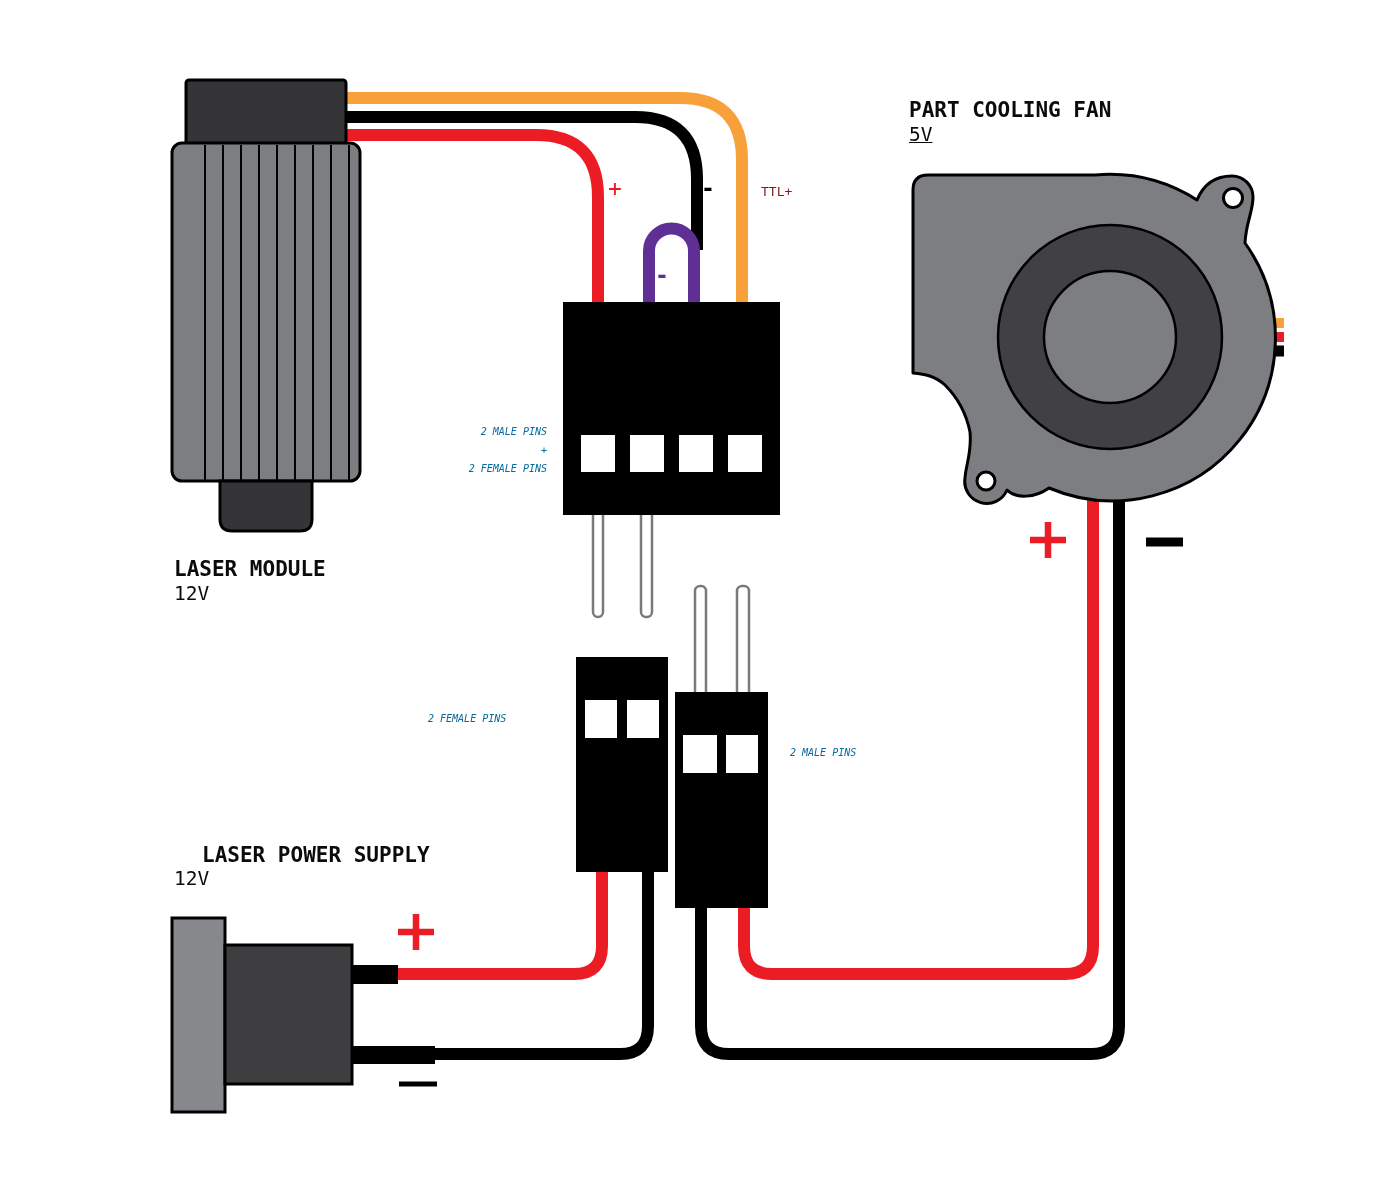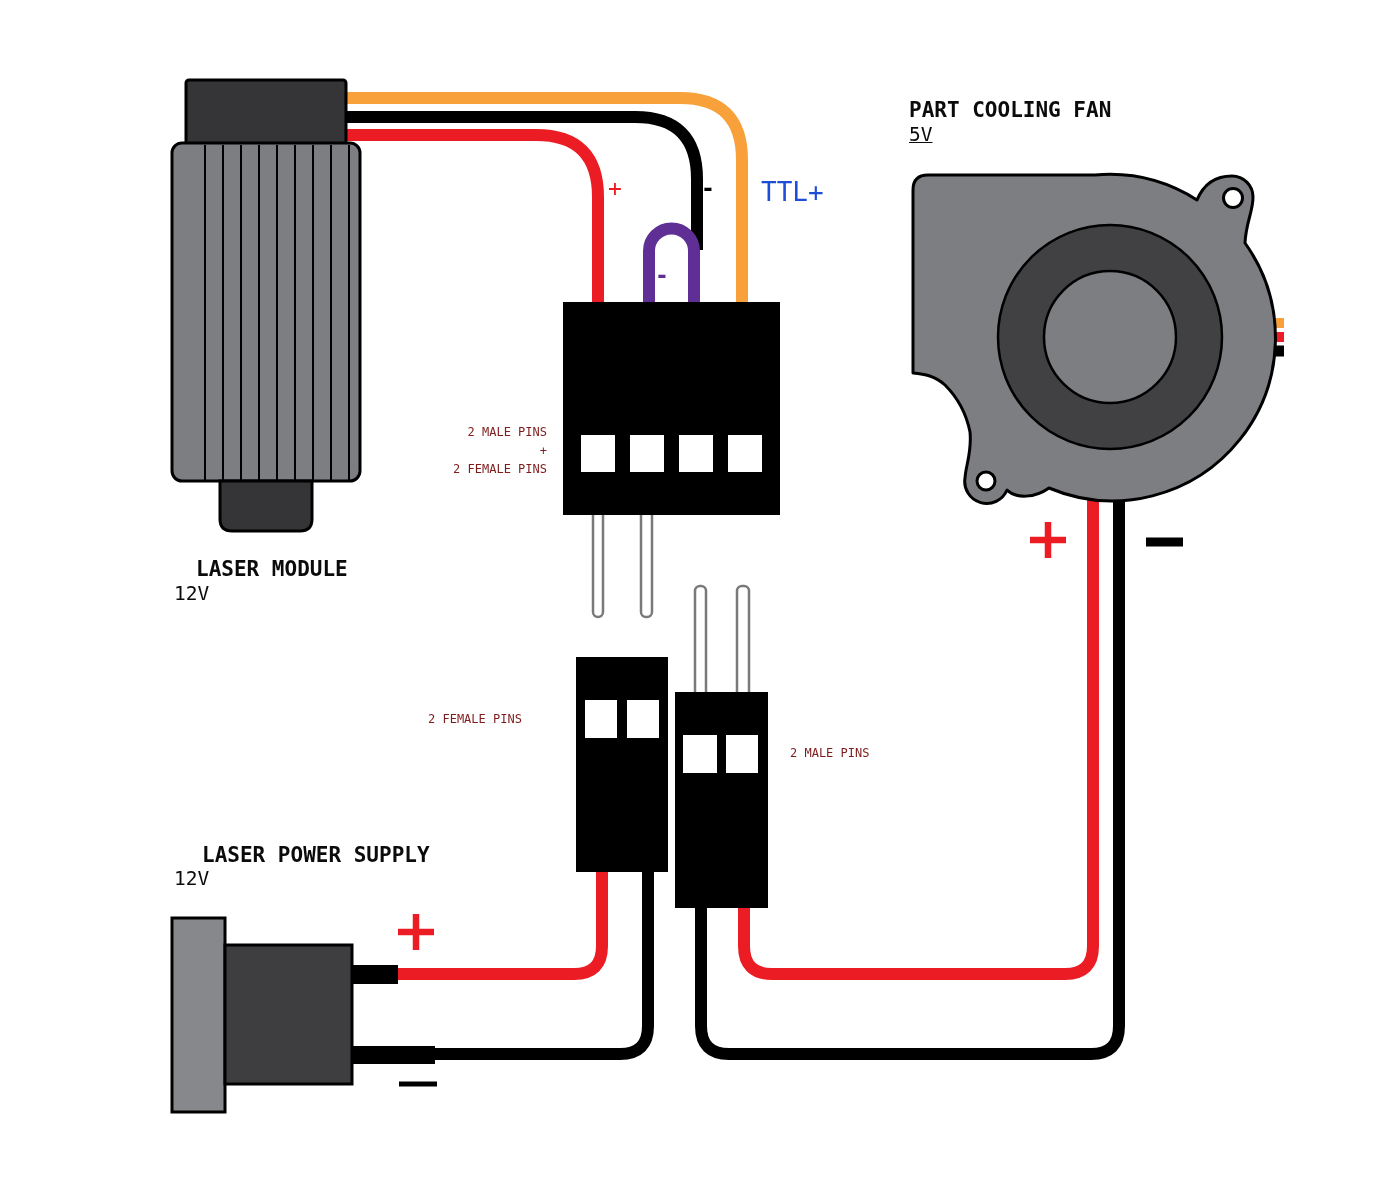--- a/index.html
+++ b/index.html
@@ -2,21 +2,21 @@
 <html><head>
 <meta charset="utf-8">
 <style>
   html,body{margin:0;padding:0;background:#ffffff;}
   #stage{position:relative;width:1284px;height:1184px;background:#ffffff;overflow:hidden;
          font-family:"DejaVu Sans Mono",monospace;}
   #diagram-svg{position:absolute;left:0;top:0;}
   .lbl{position:absolute;white-space:nowrap;color:#0b0b0b;}
   .title{font-weight:bold;font-size:21px;line-height:24px;letter-spacing:0;}
   .voltage{font-size:19.5px;line-height:22px;}
-  .pinlabel{font-size:12px;line-height:18.6px;color:#7f1d1d;}
+  .pinlabel{font-style:italic;font-size:10px;line-height:18.6px;color:#0369a1;}
   .pinlabel-block{text-align:right;}
   .wiretag{font-size:23px;line-height:24px;}
   .wiretag.bold{font-weight:bold;}
 </style>
 </head>
 <body>
 
 <div id="stage">
 
   <svg id="diagram-svg" width="1400" height="1184" viewBox="0 0 1400 1184">
@@ -122,33 +122,33 @@
       <line x1="398" y1="932" x2="434" y2="932"></line>
     </g>
     <g stroke="#000000" stroke-width="5" aria-label="−">
       <line x1="399" y1="1084" x2="437" y2="1084"></line>
     </g>
   </svg>
 
   <div class="lbl title" style="left:909px;top:98px;">PART COOLING FAN</div>
   <div class="lbl voltage" style="left:909px;top:124px;text-decoration:underline;">5V</div>
 
-  <div class="lbl title" style="left:174px;top:557px;margin-left:22px;">LASER MODULE</div>
+  <div class="lbl title" style="left:174px;top:557px;">LASER MODULE</div>
   <div class="lbl voltage" style="left:174px;top:583px;">12V</div>
 
   <div class="lbl title" style="left:174px;top:843px;margin-left:28px;">LASER POWER SUPPLY</div>
   <div class="lbl voltage" style="left:174px;top:868px;">12V</div>
 
   <div class="lbl pinlabel pinlabel-block" style="left:330px;top:423px;width:217px;">
     <div>2 MALE PINS</div>
     <div>+</div>
     <div>2 FEMALE PINS</div>
   </div>
 
   <div class="lbl pinlabel" style="left:428px;top:710px;">2 FEMALE PINS</div>
   <div class="lbl pinlabel" style="left:790px;top:744px;">2 MALE PINS</div>
 
   <div class="lbl wiretag" style="left:608px;top:176px;color:#EC1C24;">+</div>
   <div class="lbl wiretag bold" style="left:701px;top:176px;color:#000000;">-</div>
-  <div class="lbl" style="left:761px;top:181px;font-size:26px;line-height:22px;color:#1d4ed8;">TTL+</div>
+  <div class="lbl" style="left:761px;top:181px;font-size:13px;line-height:22px;color:#7f1d1d;">TTL+</div>
   <div class="lbl wiretag bold" style="left:655px;top:263px;color:#5F2F96;">-</div>
 
 </div>
 
 </body></html>

